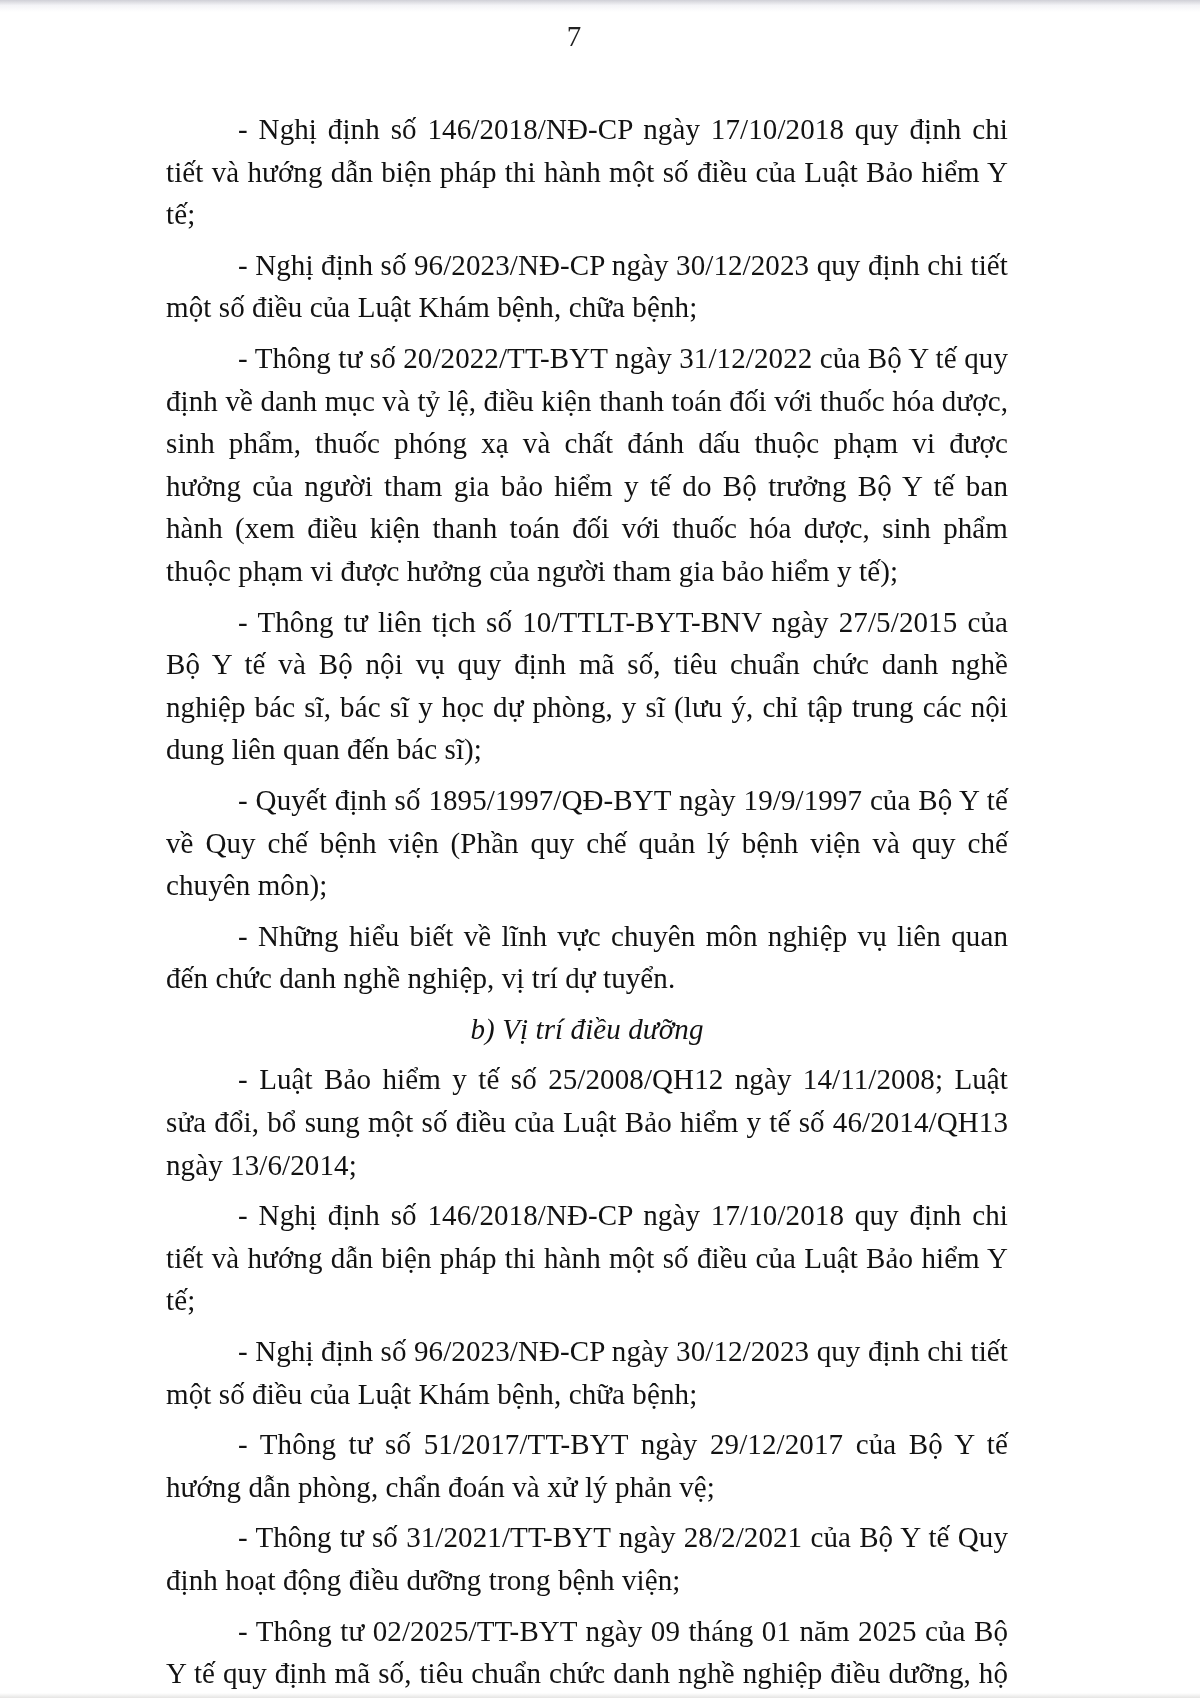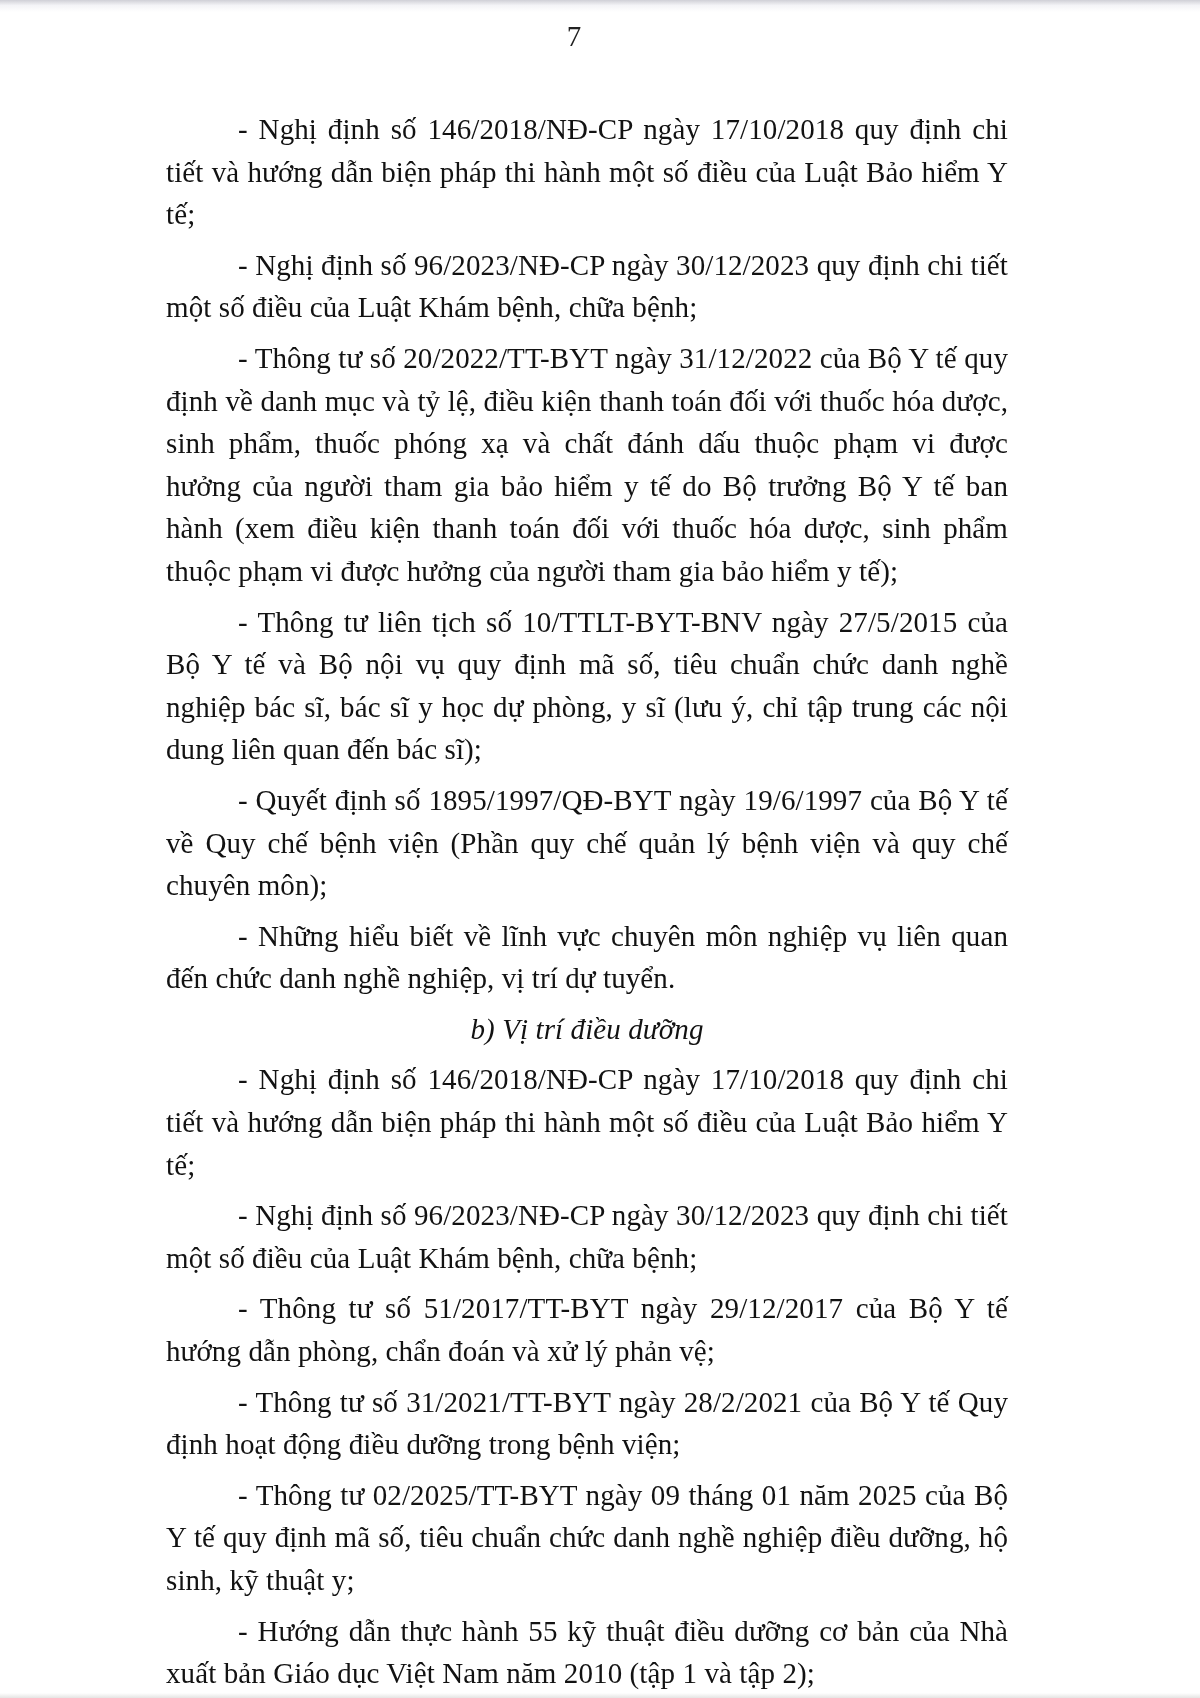--- a/index.html
+++ b/index.html
@@ -64,23 +64,24 @@
 
 <div class="scan-band-top"></div>
 
 <div class="page-number">7</div>
 
 <div class="doc-body" id="doc-body">
     <p class="item">- Nghị định số 146/2018/NĐ-CP ngày 17/10/2018 quy định chi tiết và hướng dẫn biện pháp thi hành một số điều của Luật Bảo hiểm Y tế;</p>
     <p class="item">- Nghị định số 96/2023/NĐ-CP ngày 30/12/2023 quy định chi tiết một số điều của Luật Khám bệnh, chữa bệnh;</p>
     <p class="item">- Thông tư số 20/2022/TT-BYT ngày 31/12/2022 của Bộ Y tế quy định về danh mục và tỷ lệ, điều kiện thanh toán đối với thuốc hóa dược, sinh phẩm, thuốc phóng xạ và chất đánh dấu thuộc phạm vi được hưởng của người tham gia bảo hiểm y tế do Bộ trưởng Bộ Y tế ban hành (xem điều kiện thanh toán đối với thuốc hóa dược, sinh phẩm thuộc phạm vi được hưởng của người tham gia bảo hiểm y tế);</p>
     <p class="item">- Thông tư liên tịch số 10/TTLT-BYT-BNV ngày 27/5/2015 của Bộ Y tế và Bộ nội vụ quy định mã số, tiêu chuẩn chức danh nghề nghiệp bác sĩ, bác sĩ y học dự phòng, y sĩ (lưu ý, chỉ tập trung các nội dung liên quan đến bác sĩ);</p>
-    <p class="item">- Quyết định số 1895/1997/QĐ-BYT ngày 19/6/1997 của Bộ Y tế về Quy chế bệnh viện (Phần quy chế quản lý bệnh viện và quy chế chuyên môn);</p>
+    <p class="item">- Quyết định số 1895/1997/QĐ-BYT ngày 19/9/1997 của Bộ Y tế về Quy chế bệnh viện (Phần quy chế quản lý bệnh viện và quy chế chuyên môn);</p>
     <p class="item">- Những hiểu biết về lĩnh vực chuyên môn nghiệp vụ liên quan đến chức danh nghề nghiệp, vị trí dự tuyển.</p>
     <p class="heading">b) Vị trí điều dưỡng</p>
+    <p class="item">- Luật Bảo hiểm y tế số 25/2008/QH12 ngày 14/11/2008; Luật sửa đổi, bổ sung một số điều của Luật Bảo hiểm y tế số 46/2014/QH13 ngày 13/6/2014;</p>
     <p class="item">- Nghị định số 146/2018/NĐ-CP ngày 17/10/2018 quy định chi tiết và hướng dẫn biện pháp thi hành một số điều của Luật Bảo hiểm Y tế;</p>
     <p class="item">- Nghị định số 96/2023/NĐ-CP ngày 30/12/2023 quy định chi tiết một số điều của Luật Khám bệnh, chữa bệnh;</p>
     <p class="item">- Thông tư số 51/2017/TT-BYT ngày 29/12/2017 của Bộ Y tế hướng dẫn phòng, chẩn đoán và xử lý phản vệ;</p>
     <p class="item">- Thông tư số 31/2021/TT-BYT ngày 28/2/2021 của Bộ Y tế Quy định hoạt động điều dưỡng trong bệnh viện;</p>
     <p class="item">- Thông tư 02/2025/TT-BYT ngày 09 tháng 01 năm 2025 của Bộ Y tế quy định mã số, tiêu chuẩn chức danh nghề nghiệp điều dưỡng, hộ sinh, kỹ thuật y;</p>
     <p class="item">- Hướng dẫn thực hành 55 kỹ thuật điều dưỡng cơ bản của Nhà xuất bản Giáo dục Việt Nam năm 2010 (tập 1 và tập 2);</p>
   </div>
 
 <div class="scan-band-bottom"></div>
 

